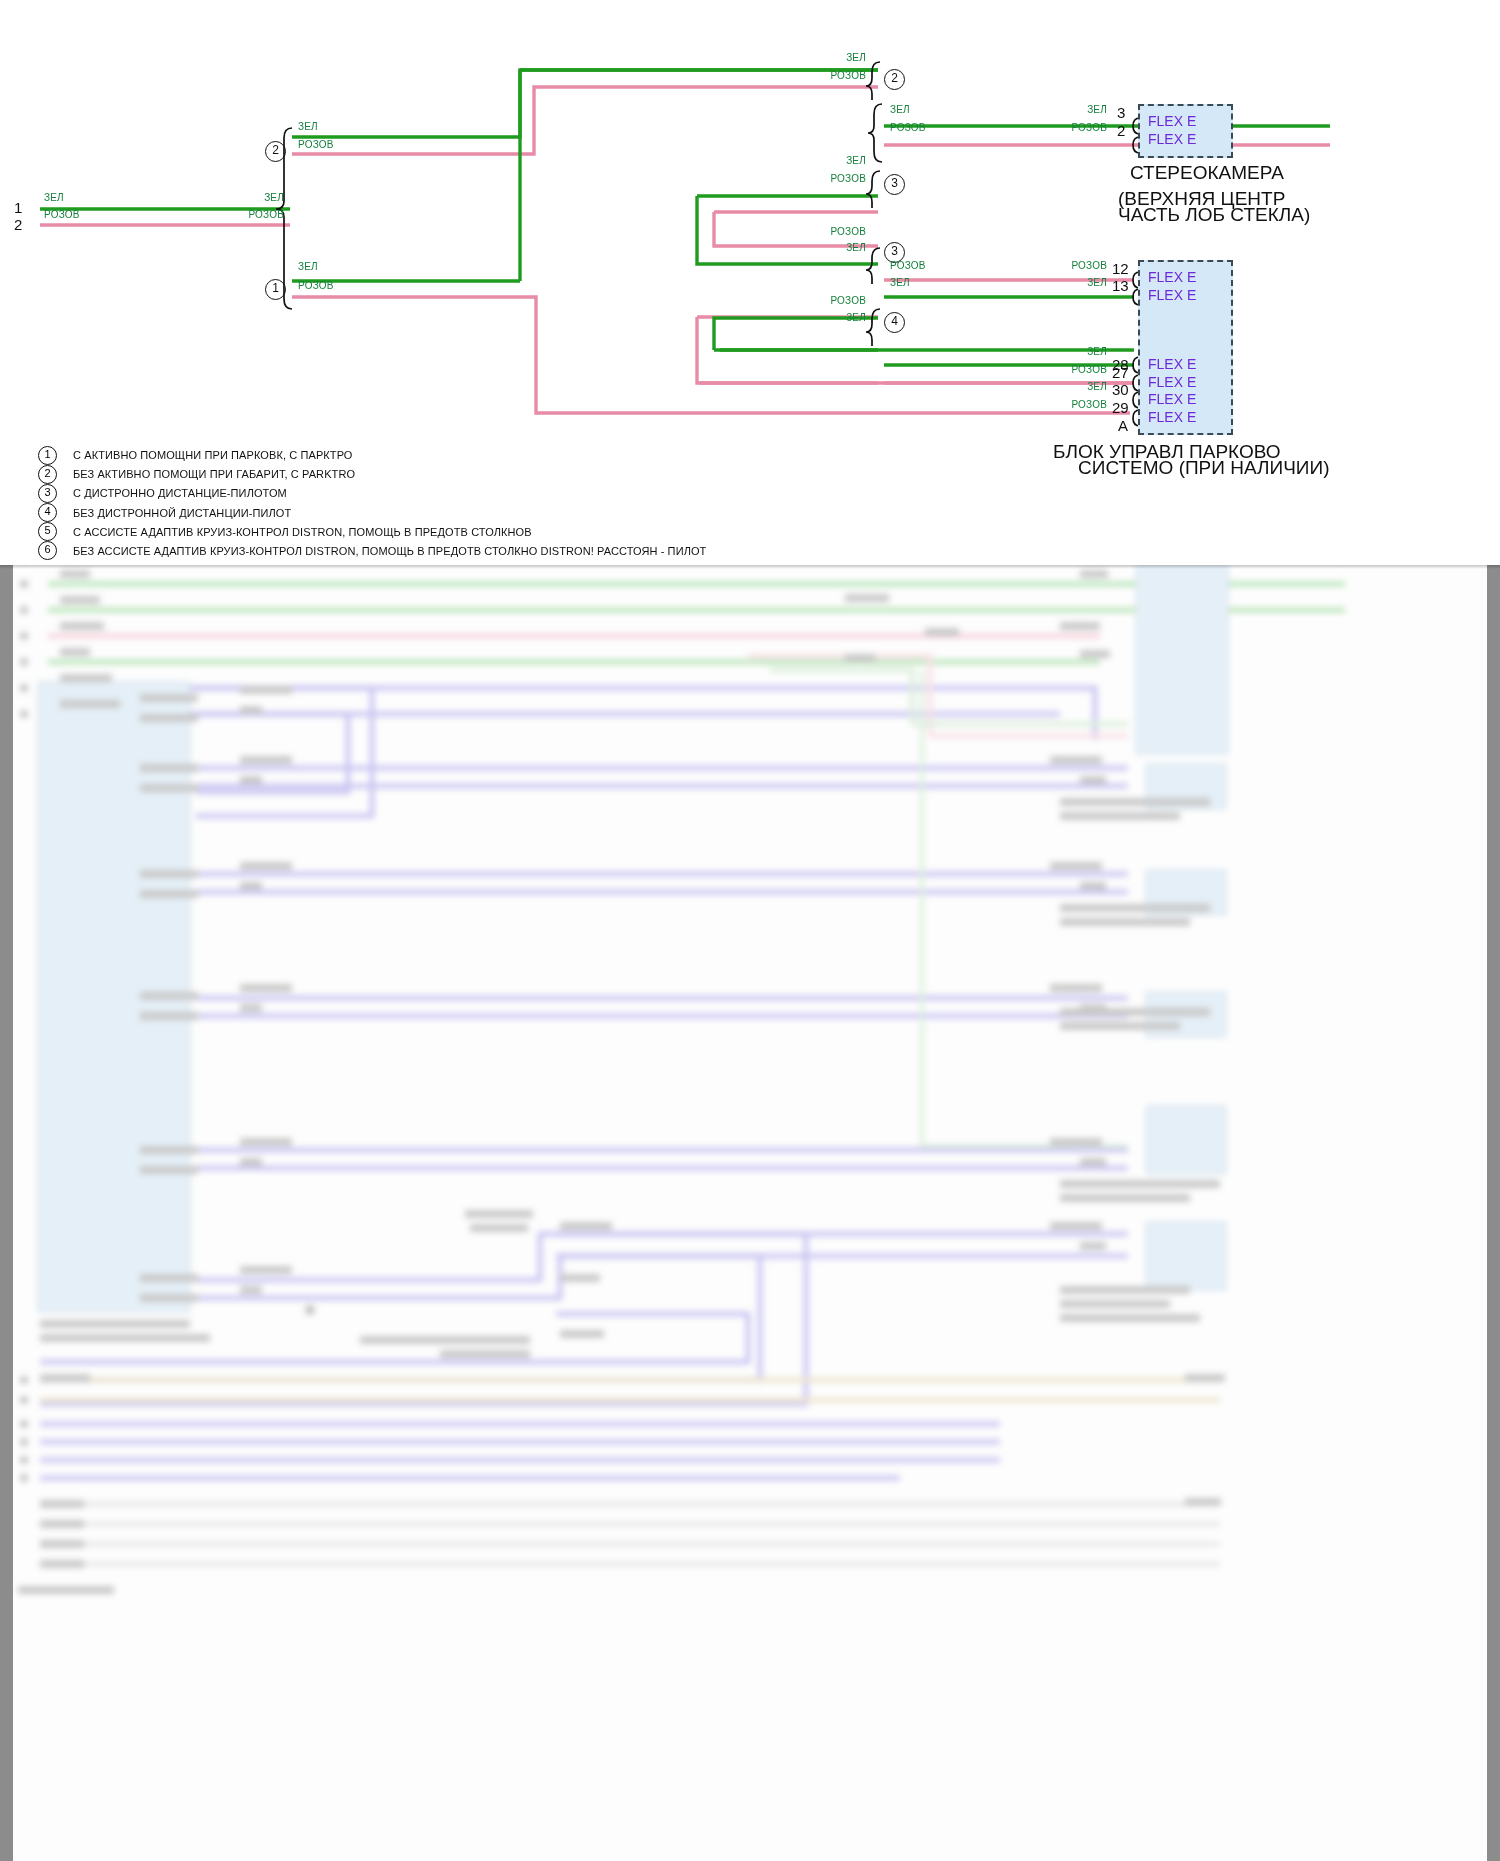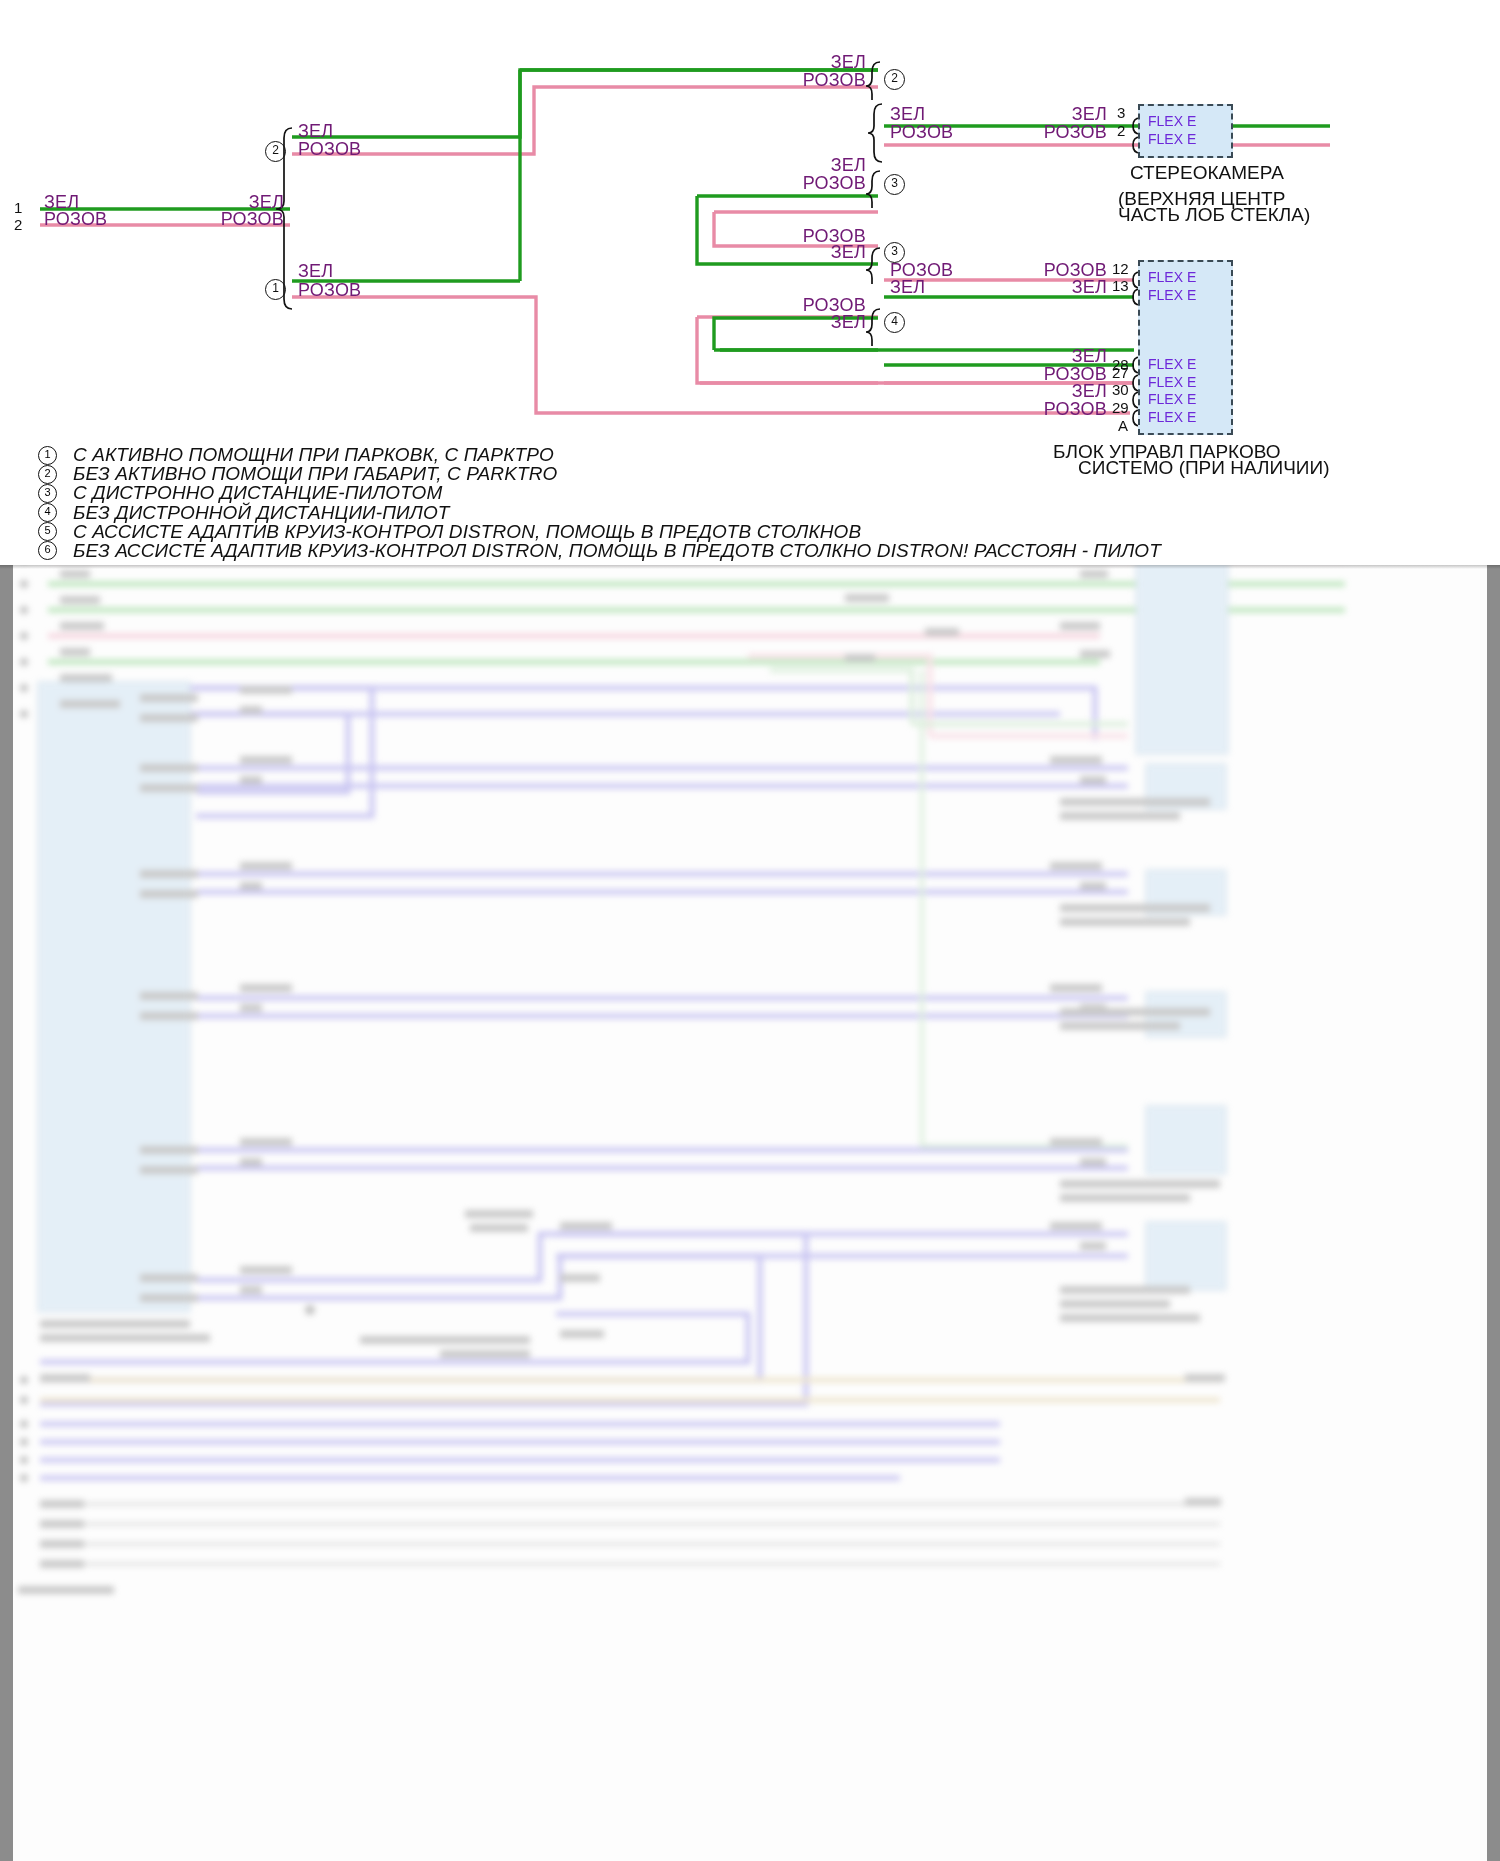--- a/index.html
+++ b/index.html
@@ -4,35 +4,35 @@
 <title>Wiring Diagram</title>
 <style>
   html,body{margin:0;padding:0;background:#ffffff;}
   body{font-family:"Liberation Sans","DejaVu Sans",sans-serif;}
   #page{position:relative;width:1500px;height:1861px;overflow:hidden;background:#fff;}
 
   
   #top-layer{position:absolute;left:0;top:0;width:1500px;height:565px;overflow:hidden;background:#fff;z-index:30;}
   #top-layer svg{position:absolute;left:0;top:0;}
 
-  .lbl{position:absolute;font-size:18px;color:#701a75;white-space:nowrap;letter-spacing:.2px;}
+  .lbl{position:absolute;font-size:10px;color:#15803d;white-space:nowrap;letter-spacing:.2px;}
   .lbl.r{transform:translateX(-100%);}
   .num{position:absolute;font-size:15px;color:#111;}
   .circnum{position:absolute;width:19px;height:19px;border:1.4px solid #111;border-radius:50%;
            font-size:12px;line-height:17px;text-align:center;color:#111;}
 
   .box{position:absolute;background:#d5e8f7;border:2px dashed #3a4a55;box-sizing:border-box;}
   .boxlbl{position:absolute;font-size:14px;color:#6d28d9;white-space:nowrap;}
   .cap{position:absolute;font-size:19px;color:#111;white-space:nowrap;text-align:center;}
 
   .legend{position:absolute;left:38px;top:446px;}
   .legrow{display:flex;align-items:center;height:18.6px;margin-bottom:.5px;}
   .legrow .c{width:17px;height:17px;border:1.3px solid #111;border-radius:50%;
              font-size:11px;line-height:15px;text-align:center;margin-right:16px;flex:0 0 auto;}
-  .legrow .t{font-size:19px;color:#111;white-space:nowrap;letter-spacing:.1px;font-style:italic;}
+  .legrow .t{font-size:11px;color:#111;white-space:nowrap;letter-spacing:.1px;}
 
   
   #bot-wrap{position:absolute;left:0;top:474px;width:1500px;height:1387px;overflow:hidden;
             background:#fdfdfd;z-index:5;}
   #bot-inner{position:absolute;left:0;top:0;width:1500px;height:1387px;
              filter:blur(3.1px);opacity:.52;}
   #bot-inner svg{position:absolute;left:0;top:0;}
   #bot-rail-l{position:absolute;left:0;top:474px;width:13px;height:1387px;background:#8c8c8c;z-index:6;}
   #bot-rail-r{position:absolute;left:1487px;top:474px;width:13px;height:1387px;background:#8c8c8c;z-index:6;}
   #seam{position:absolute;left:0;top:565px;width:1500px;height:4px;

